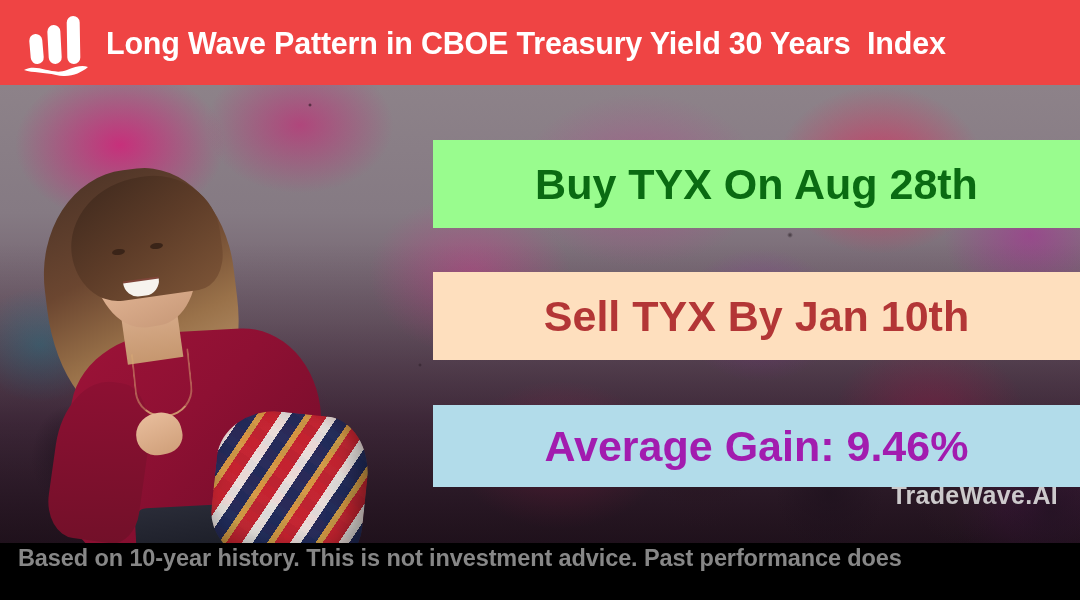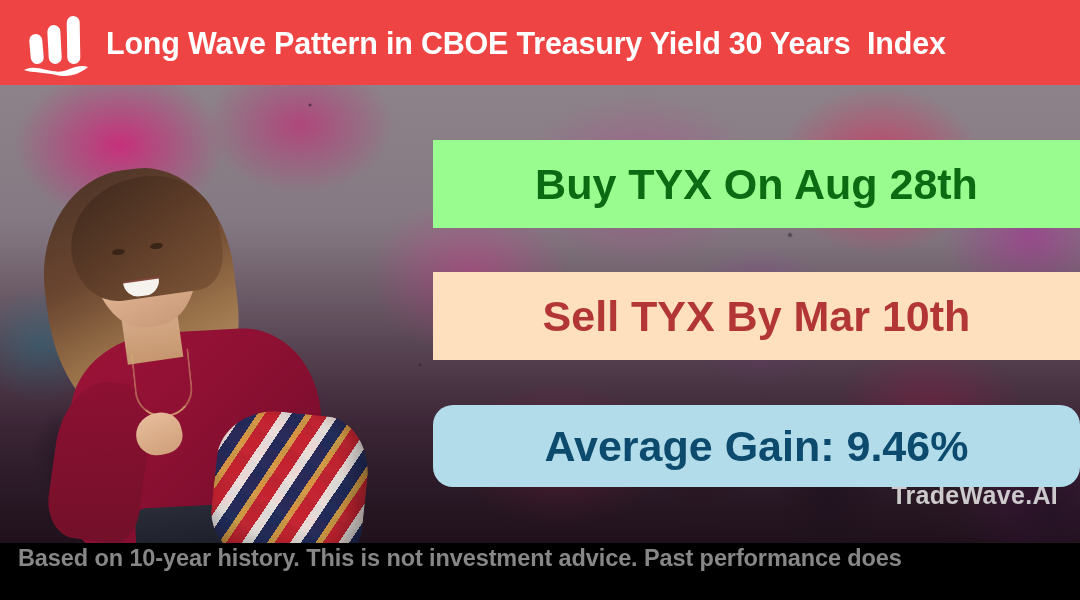--- a/index.html
+++ b/index.html
@@ -252,23 +252,22 @@
   }
   .callout.sell {
     top: 272px; height: 88px;
     background: #FEDFBE;
     color: #B33636;
     font-size: 43px;
   }
   .callout.gain {
     top: 405px; height: 82px;
     background: #B2DCEA;
-    color: #0c4a6e;
+    color: #a21caf;
     font-size: 43px;
-    border-radius: 20px;
   }
 
   
   .watermark {
     position: absolute;
     right: 22px;
     top: 396px;
     font-size: 25px;
     font-weight: bold;
     color: rgba(226,226,226,.88);
@@ -338,21 +337,21 @@
       <div class="fig-scarf"></div>
     </div>
 
     <div class="watermark">TradeWave.AI</div>
   </div>
 
   <div class="callout buy">
     <span>Buy TYX On Aug 28th</span>
   </div>
   <div class="callout sell">
-    <span>Sell TYX By Mar 10th</span>
+    <span>Sell TYX By Jan 10th</span>
   </div>
   <div class="callout gain">
     <span>Average Gain: 9.46%</span>
   </div>
 
   <div class="footer">
     <div class="footer-line">Based on 10-year history. This is not investment advice. Past performance does</div>
   </div>
 
 </div>

